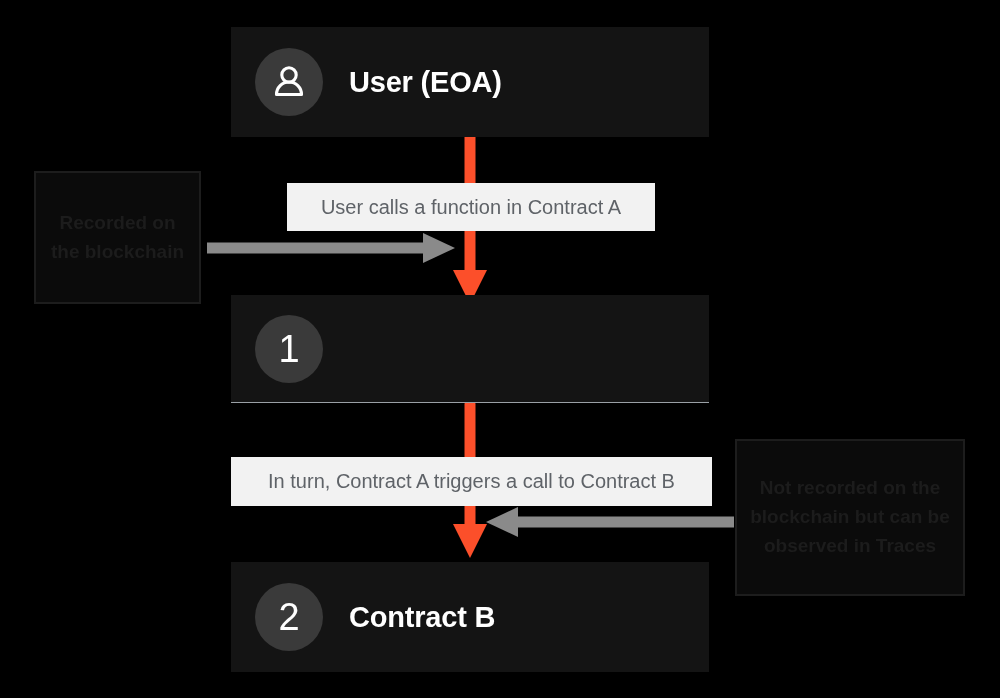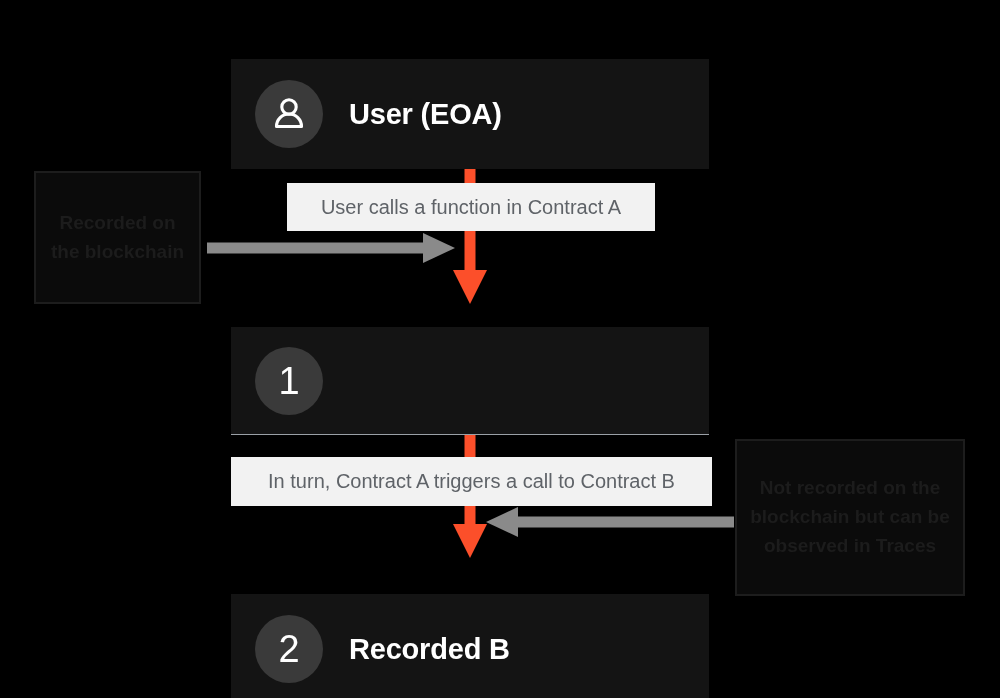--- a/index.html
+++ b/index.html
@@ -15,21 +15,20 @@
     overflow: hidden;
   }
 
   
   .node {
     position: absolute;
     background: #141414;
     display: flex;
     align-items: center;
     padding-left: 24px;
-    margin-top: 32px;
   }
   .node.with-rule {
     border-bottom: 1px solid #9aa0a6;
   }
   .node-badge {
     width: 68px;
     height: 68px;
     border-radius: 50%;
     background: #3a3a3a;
     flex: 0 0 auto;
@@ -126,21 +125,21 @@
     </div>
     <div class="node-label">User (EOA)</div>
   </div>
 
   <div class="node with-rule" style="left:231px; top:295px; width:478px; height:108px;">
     <div class="node-badge">1</div>
   </div>
 
   <div class="node" style="left:231px; top:562px; width:478px; height:110px;">
     <div class="node-badge">2</div>
-    <div class="node-label">Recorded B</div>
+    <div class="node-label">Contract B</div>
   </div>
 
   <div class="caption" style="left:231px; top:457px; width:481px; height:49px;">In turn, Contract A triggers a call to Contract B</div>
 
   <div class="caption" style="left:287px; top:183px; width:368px; height:48px;">User calls a function in Contract A</div>
 
   <div class="annotation" style="left:34px; top:171px; width:167px; height:133px;">Recorded on the blockchain</div>
 
   <div class="annotation" style="left:735px; top:439px; width:230px; height:157px;">Not recorded on the blockchain but can be observed in Traces</div>
 

